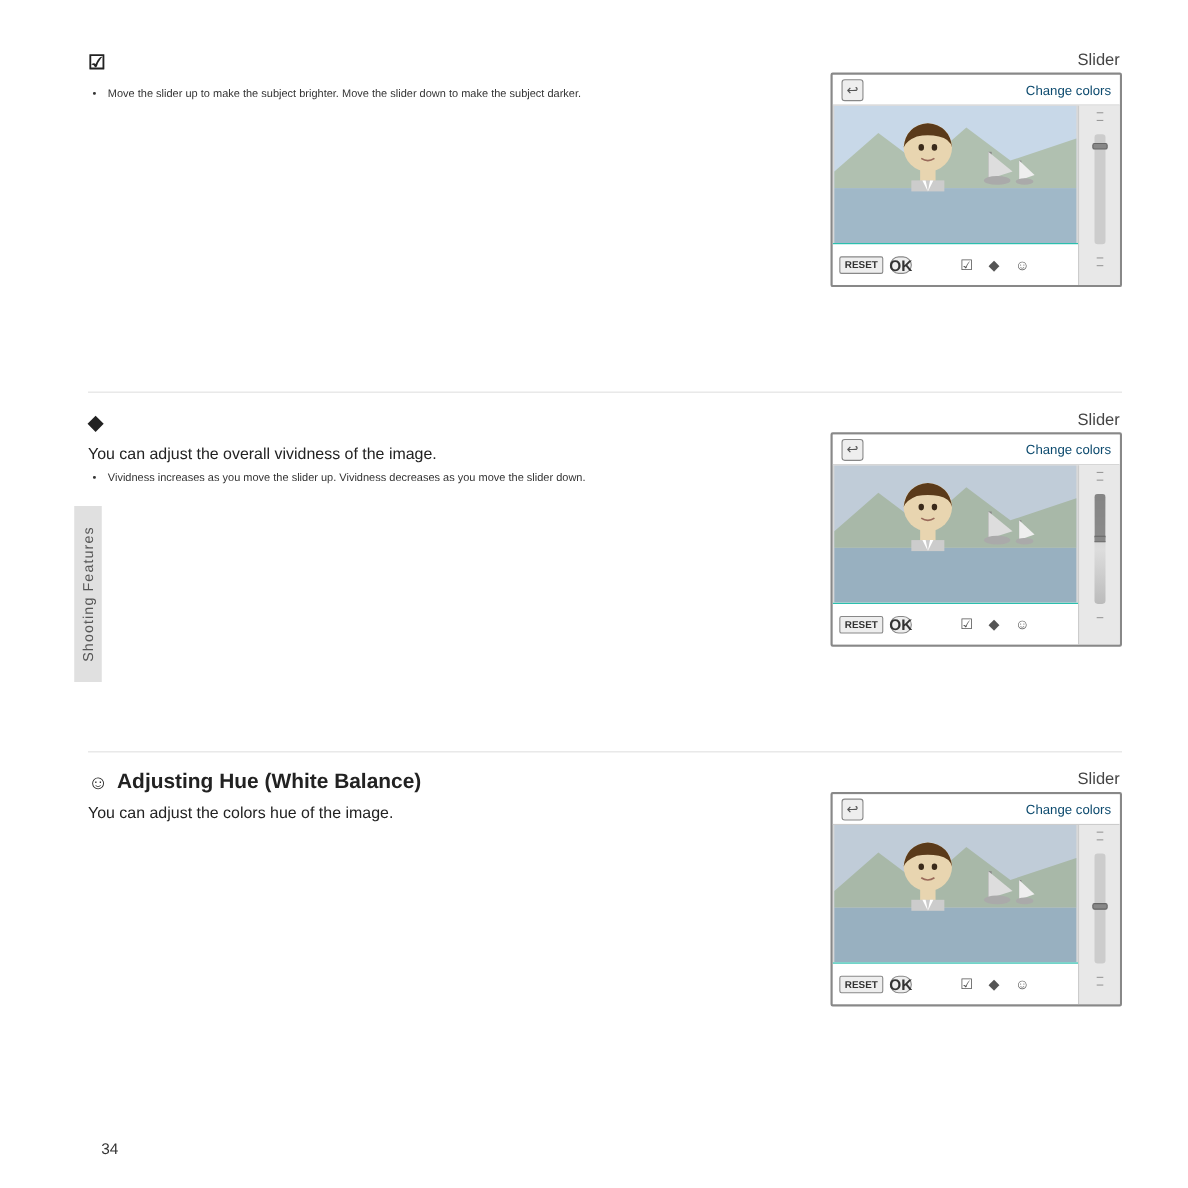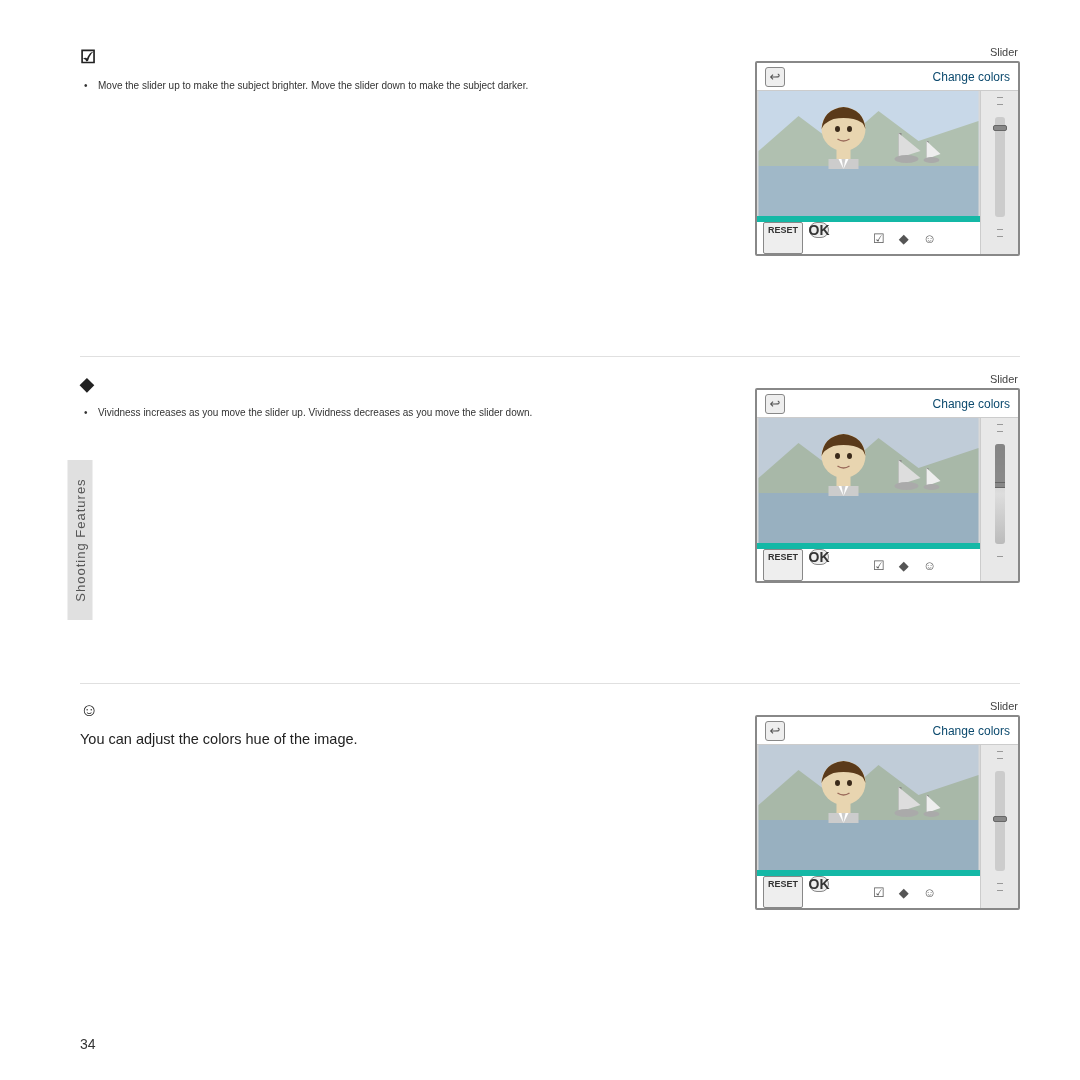--- a/index.html
+++ b/index.html
@@ -36,21 +36,21 @@
       letter-spacing: 1px;
       background: #e0e0e0;
       padding: 5px 18px;
       width: 160px;
       text-align: center;
     }
 
     .page-number {
       position: absolute;
       bottom: 28px;
-      left: 80px;
+      left: 92px;
       font-size: 14px;
       color: #333;
     }
 
     .section-text {
       flex: 1;
       padding-right: 30px;
     }
 
     .section-title {
@@ -96,21 +96,21 @@
     
     .screen-wrapper {
       display: flex;
       flex-direction: column;
       align-items: flex-end;
       min-width: 270px;
       margin-top: 0;
     }
 
     .slider-label {
-      font-size: 11px;
+      font-size: 15px;
       color: #444;
       margin-bottom: 3px;
       align-self: flex-end;
       padding-right: 2px;
     }
 
     .camera-screen {
       width: 265px;
       height: 195px;
       border: 2px solid #888;
@@ -177,22 +177,23 @@
     }
 
     
     .cam-bottombar {
       position: absolute;
       bottom: 0;
       left: 0;
       right: 38px;
       height: 38px;
       background: #fff;
-      border-top: 6px solid #14b8a6;
-      display: flex;
+      border-top: 1px solid #14b8a6;
+      display: flex;
+      align-items: center;
       padding: 0 6px;
       gap: 6px;
     }
 
     .cam-btn-reset {
       font-size: 9px;
       font-weight: bold;
       border: 1.5px solid #888;
       padding: 2px 4px;
       border-radius: 2px;
@@ -384,20 +385,21 @@
           </div>
         </div>
       </div>
     </div>
 
     <div class="section-block">
       <div class="section-text">
         <div class="section-title">
           <span class="section-icon">◆</span>
         </div>
+        <p class="section-desc">You can adjust the overall vividness of the image.</p>
         <ul class="bullet-list">
           <li>Vividness increases as you move the slider up. Vividness decreases as you move the slider down.</li>
         </ul>
       </div>
       <div class="screen-wrapper">
         <div class="slider-label">Slider</div>
         <div class="camera-screen">
           <div class="cam-topbar">
             <div class="cam-back-btn">↩</div>
             <div class="cam-title">Change colors</div>
@@ -444,20 +446,21 @@
             <div class="tick-mark"></div>
           </div>
         </div>
       </div>
     </div>
 
     <div class="section-block">
       <div class="section-text">
         <div class="section-title">
           <span class="section-icon">☺</span>
+          <span>Adjusting Hue (White Balance)</span>
         </div>
         <p class="section-desc">You can adjust the colors hue of the image.</p>
       </div>
       <div class="screen-wrapper">
         <div class="slider-label">Slider</div>
         <div class="camera-screen">
           <div class="cam-topbar">
             <div class="cam-back-btn">↩</div>
             <div class="cam-title">Change colors</div>
           </div>

